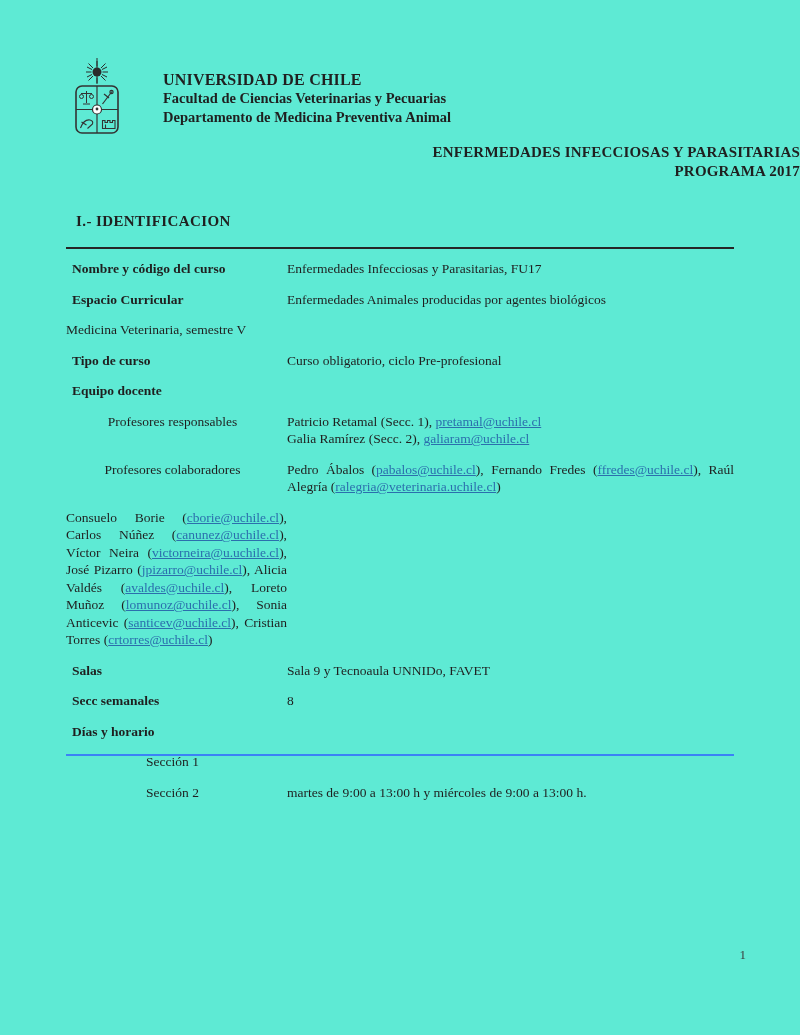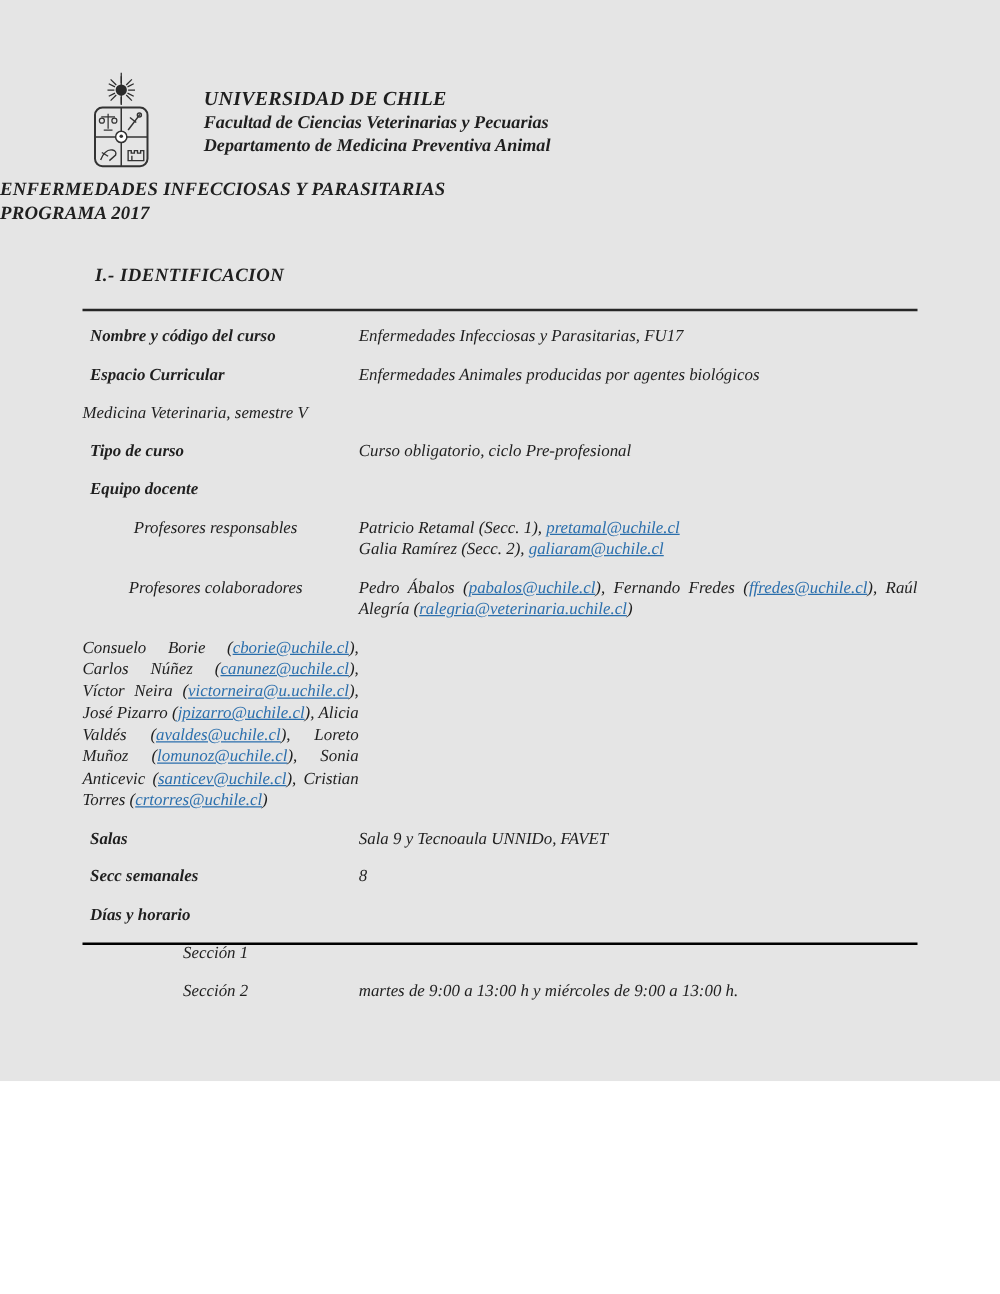--- a/index.html
+++ b/index.html
@@ -1,43 +1,42 @@
 <!DOCTYPE html>
 <html style="--link: #2B6FAD;"><head>
 <meta charset="utf-8">
 <style>
   html,body { margin:0; padding:0; background:#ffffff; }
   .page {
-    position:relative; width:800px; height:865px; background:#e5e5e5;
+    position:relative; width:800px; height:1035px; background:#5eead4;
     font-family:"Liberation Serif","DejaVu Serif",serif; color:#1f1f1f;
     overflow:hidden;
-    font-style:italic;
   }
 
   
   .logo { position:absolute; left:66px; top:58px; width:62px; height:80px; }
   .hdr-text { position:absolute; left:163px; top:70px; font-weight:bold; }
   .hdr-univ { font-size:16px; line-height:19px; letter-spacing:.2px; }
   .hdr-line { font-size:14.5px; line-height:18.5px; }
 
   .doc-title {
-    position:absolute; left:0; top:143px; width:800px; text-align:left;
+    position:absolute; left:0; top:143px; width:800px; text-align:right;
     font-weight:bold; font-size:15px; line-height:19px; letter-spacing:.2px;
   }
 
   .section-heading {
     position:absolute; left:76px; top:213px;
     font-weight:bold; font-size:15px; letter-spacing:.4px;
   }
 
   
   .idtable {
     position:absolute; left:66px; top:247px; width:668px; height:509px;
     box-sizing:border-box;
-    border-top:2px solid #262626; border-bottom:2px solid #000000;
+    border-top:2px solid #262626; border-bottom:2px solid #3b82f6;
     font-size:13.5px; line-height:17.5px;
   }
   .row { display:grid; grid-template-columns:221px 447px; margin-top:13px; }
   .row:first-child { margin-top:11px; }
   .row .label { box-sizing:border-box; padding-left:6px; }
   .row.main .label { font-weight:bold; }
   .row.sub  .label { text-align:center; padding-right:14px; }
   .row .value { box-sizing:border-box; }
   .row.justify .para { text-align:justify; }
   a.email-link { color:var(--link,#2B6FAD); text-decoration:underline; cursor:pointer; }

